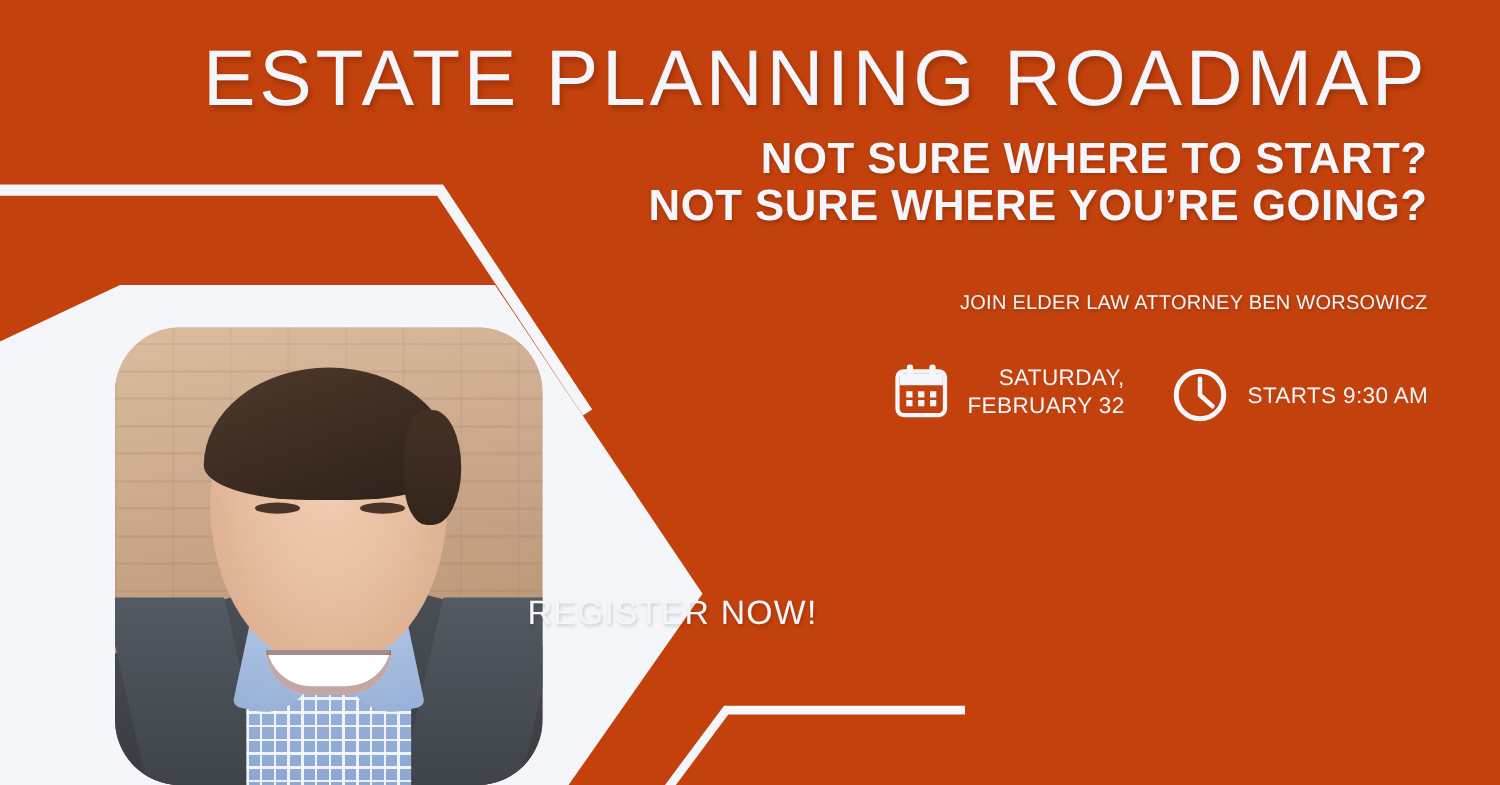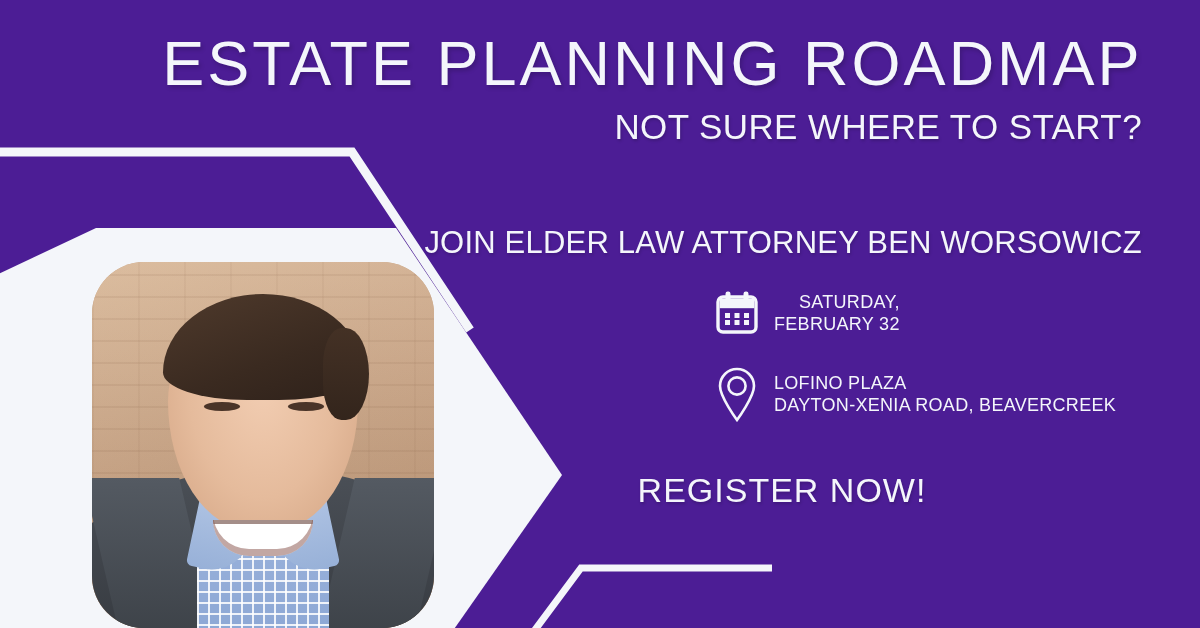--- a/index.html
+++ b/index.html
@@ -5,21 +5,21 @@
   html, body {
     margin: 0;
     padding: 0;
     background: #ffffff;
   }
   #poster {
     position: relative;
     width: 1200px;
     height: 628px;
     overflow: hidden;
-    background: #4c1d95;
+    background: #c2410c;
     font-family: "Liberation Sans", sans-serif;
     -webkit-font-smoothing: antialiased;
   }
 
   
   .art-layer {
     position: absolute;
     left: 0;
     top: 0;
     width: 1200px;
@@ -183,32 +183,32 @@
     text-shadow: 2px 3px 4px rgba(0,0,0,.18);
   }
   .sub {
     position: absolute;
     right: 58px;
     top: 108px;
     width: 720px;
     text-align: right;
     font-size: 35px;
     line-height: 38px;
-    font-weight: 400;
+    font-weight: 700;
     letter-spacing: .4px;
     color: #f4f6fb;
     text-shadow: 1px 2px 3px rgba(0,0,0,.18);
   }
   .lead {
     position: absolute;
     right: 58px;
     top: 229px;
     width: 720px;
     text-align: right;
-    font-size: 31px;
+    font-size: 16px;
     line-height: 27px;
     font-weight: 400;
     letter-spacing: .2px;
     color: #f4f6fb;
     text-shadow: 1px 2px 3px rgba(0,0,0,.16);
   }
 
   
   .info-row {
     position: absolute;
@@ -231,22 +231,22 @@
     color: #f4f6fb;
     white-space: nowrap;
   }
   .info-text div { display: block; }
 
   .cta {
     position: absolute;
     right: 58px;
     top: 470px;
     width: 720px;
-    text-align: center;
-    font-size: 34px;
+    text-align: left;
+    font-size: 27px;
     line-height: 40px;
     letter-spacing: 1px;
     font-weight: 400;
     color: #f4f6fb;
     text-shadow: 1px 2px 3px rgba(0,0,0,.18);
   }
 </style>
 </head>
 <body>
 
@@ -275,20 +275,21 @@
     <div class="brow-r"></div>
     <div class="eye-l"></div>
     <div class="eye-r"></div>
     <div class="photo-hair"></div>
   </div>
 
   <div class="title">ESTATE PLANNING ROADMAP</div>
 
   <div class="sub">
     <div>NOT SURE WHERE TO START?</div>
+    <div>NOT SURE WHERE YOU’RE GOING?</div>
   </div>
 
   <div class="lead">
     <div>JOIN ELDER LAW ATTORNEY BEN WORSOWICZ</div>
   </div>
 
   <div class="info-row row-when">
     <svg class="info-icon" width="46" height="46" viewBox="0 0 46 46" aria-hidden="true">
       <rect x="4" y="7" width="38" height="35" rx="5" ry="5" fill="none" stroke="#f4f6fb" stroke-width="3.4"></rect>
       <rect x="5.7" y="8.7" width="34.6" height="9.5" fill="#f4f6fb"></rect>
@@ -302,27 +303,26 @@
         <rect x="20.5" y="30" width="5" height="5"></rect>
         <rect x="30" y="30" width="5" height="5"></rect>
       </g>
     </svg>
     <div class="info-text">
       <div>SATURDAY,</div>
       <div>FEBRUARY 32</div>
     </div>
   </div>
 
-
-  <div class="info-row row-where">
-    <svg class="info-icon" width="46" height="56" viewBox="0 0 46 56" aria-hidden="true">
-      <path d="M 23 54 C 23 54 40 31 40 20 A 17 17 0 1 0 6 20 C 6 31 23 54 23 54 Z" fill="none" stroke="#f4f6fb" stroke-width="2.6"></path>
-      <circle cx="23" cy="20" r="8.6" fill="none" stroke="#f4f6fb" stroke-width="2.6"></circle>
+  <div class="info-row row-time">
+    <svg class="info-icon" width="48" height="48" viewBox="0 0 48 48" aria-hidden="true">
+      <circle cx="24" cy="24" r="19" fill="none" stroke="#f4f6fb" stroke-width="4"></circle>
+      <path d="M 24 11 L 24 24 L 34 33" fill="none" stroke="#f4f6fb" stroke-width="3.6" stroke-linecap="round" stroke-linejoin="round"></path>
     </svg>
     <div class="info-text">
-      <div>LOFINO PLAZA</div>
-      <div>DAYTON-XENIA ROAD, BEAVERCREEK</div>
+      <div>STARTS 9:30 AM</div>
     </div>
   </div>
 
+
   <div class="cta">REGISTER NOW!</div>
 
 </div>
 
 </body></html>

